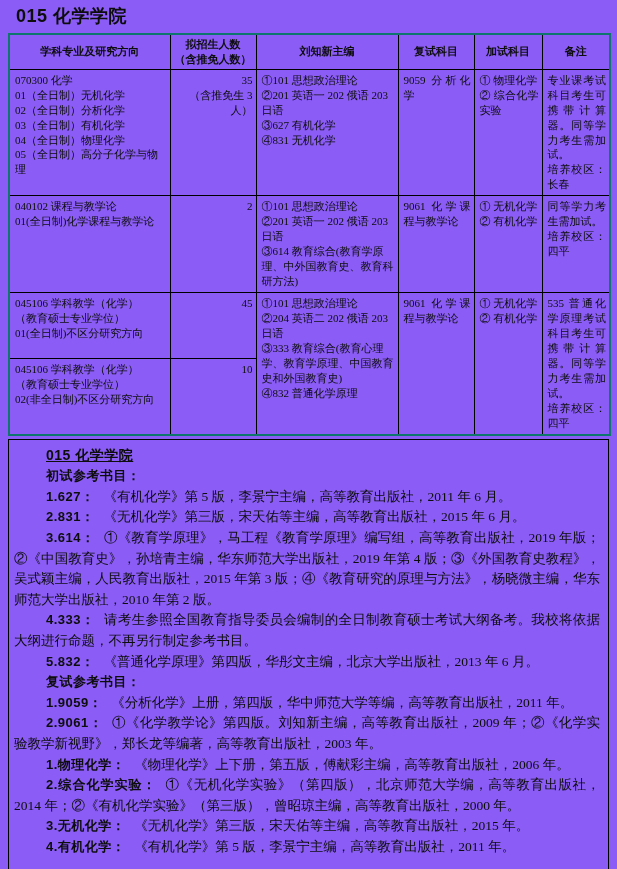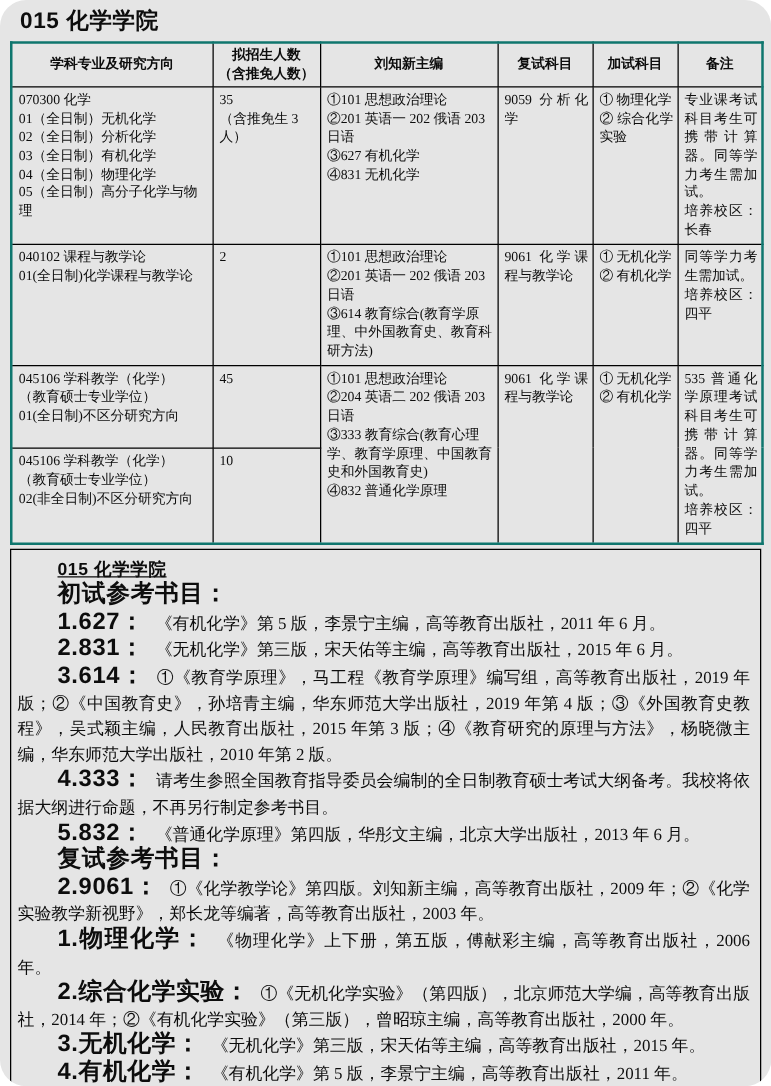--- a/index.html
+++ b/index.html
@@ -5,23 +5,22 @@
   html, body {
     margin: 0; padding: 0;
     background: #ffffff;
     color: #0d0d0d;
     font-family: "Liberation Serif", "DejaVu Serif", serif;
   }
   .page {
     position: relative;
     width: 617px;
     height: 869px;
-    background: #e5e5e5;
+    background: #8b5cf6;
     overflow: hidden;
-    border-radius: 21px;
   }
   .heiti {
     font-family: "Liberation Sans", "DejaVu Sans", sans-serif;
     font-weight: bold;
   }
   .page-title {
     margin: 4px 0 5px 16px;
     font-size: 18px;
     letter-spacing: 0.5px;
   }
@@ -49,21 +48,21 @@
     vertical-align: middle;
     padding: 2px;
     line-height: 1.35;
   }
   tr.hdr   { height: 35px; }
   tr.r1    { height: 114px; margin-top: 36px; }
   tr.r2    { height: 90px; }
   tr.r3    { height: 58px; }
   tr.r4    { height: 67px; }
   td.quota {
-    text-align: left;
+    text-align: right;
     vertical-align: middle;
     padding: 2px;
   }
   td.just  { text-align: justify; }
   
   .ref-box {
     box-sizing: border-box;
     margin: 3px 0 0 8px;
     width: 601px;
     min-height: 436px;
@@ -75,21 +74,21 @@
   .ref-box p {
     margin: 0;
     text-indent: 32px;
     text-align: justify;
   }
   .box-title {
     font-size: 14px;
     text-decoration: underline;
     letter-spacing: 0.5px;
   }
-  .p-label { margin-right: 9px; font-size: 19px; letter-spacing: 0.5px; }
+  .p-label { margin-right: 9px; font-size: 13px; letter-spacing: 0.5px; }
 </style>
 </head>
 <body>
 
 <div class="page">
 
   <h1 class="page-title heiti">015 化学学院</h1>
 
   <table class="adm">
     <colgroup>
@@ -169,20 +168,21 @@
 
   <div class="ref-box">
     <p><span class="heiti box-title">015 化学学院</span></p>
     <p><span class="heiti p-label">初试参考书目：</span><span></span></p>
     <p><span class="heiti p-label">1.627：</span><span>《有机化学》第 5 版，李景宁主编，高等教育出版社，2011 年 6 月。</span></p>
     <p><span class="heiti p-label">2.831：</span><span>《无机化学》第三版，宋天佑等主编，高等教育出版社，2015 年 6 月。</span></p>
     <p><span class="heiti p-label">3.614：</span><span>①《教育学原理》，马工程《教育学原理》编写组，高等教育出版社，2019 年版；②《中国教育史》，孙培青主编，华东师范大学出版社，2019 年第 4 版；③《外国教育史教程》，吴式颖主编，人民教育出版社，2015 年第 3 版；④《教育研究的原理与方法》，杨晓微主编，华东师范大学出版社，2010 年第 2 版。</span></p>
     <p><span class="heiti p-label">4.333：</span><span>请考生参照全国教育指导委员会编制的全日制教育硕士考试大纲备考。我校将依据大纲进行命题，不再另行制定参考书目。</span></p>
     <p><span class="heiti p-label">5.832：</span><span>《普通化学原理》第四版，华彤文主编，北京大学出版社，2013 年 6 月。</span></p>
     <p><span class="heiti p-label">复试参考书目：</span><span></span></p>
+    <p><span class="heiti p-label">1.9059：</span><span>《分析化学》上册，第四版，华中师范大学等编，高等教育出版社，2011 年。</span></p>
     <p><span class="heiti p-label">2.9061：</span><span>①《化学教学论》第四版。刘知新主编，高等教育出版社，2009 年；②《化学实验教学新视野》，郑长龙等编著，高等教育出版社，2003 年。</span></p>
     <p><span class="heiti p-label">1.物理化学：</span><span>《物理化学》上下册，第五版，傅献彩主编，高等教育出版社，2006 年。</span></p>
     <p><span class="heiti p-label">2.综合化学实验：</span><span>①《无机化学实验》（第四版），北京师范大学编，高等教育出版社，2014 年；②《有机化学实验》（第三版），曾昭琼主编，高等教育出版社，2000 年。</span></p>
     <p><span class="heiti p-label">3.无机化学：</span><span>《无机化学》第三版，宋天佑等主编，高等教育出版社，2015 年。</span></p>
     <p><span class="heiti p-label">4.有机化学：</span><span>《有机化学》第 5 版，李景宁主编，高等教育出版社，2011 年。</span></p>
   </div>
 
 </div>
 
 </body></html>

